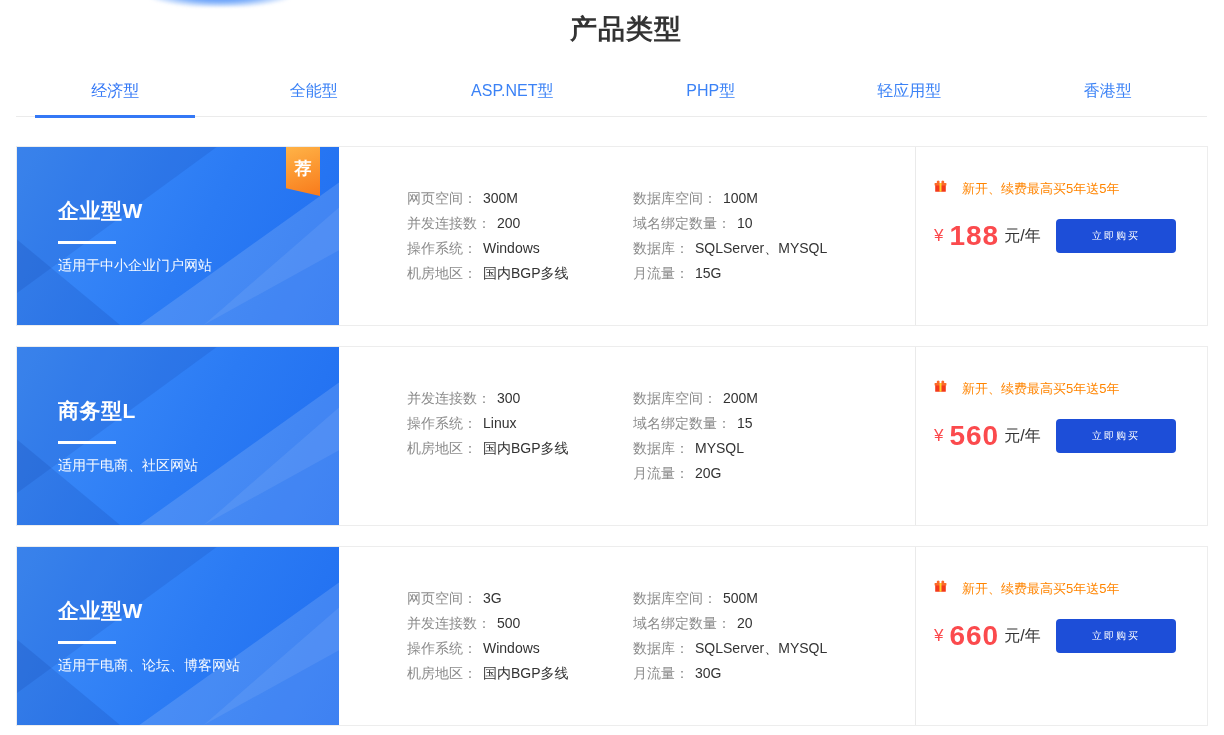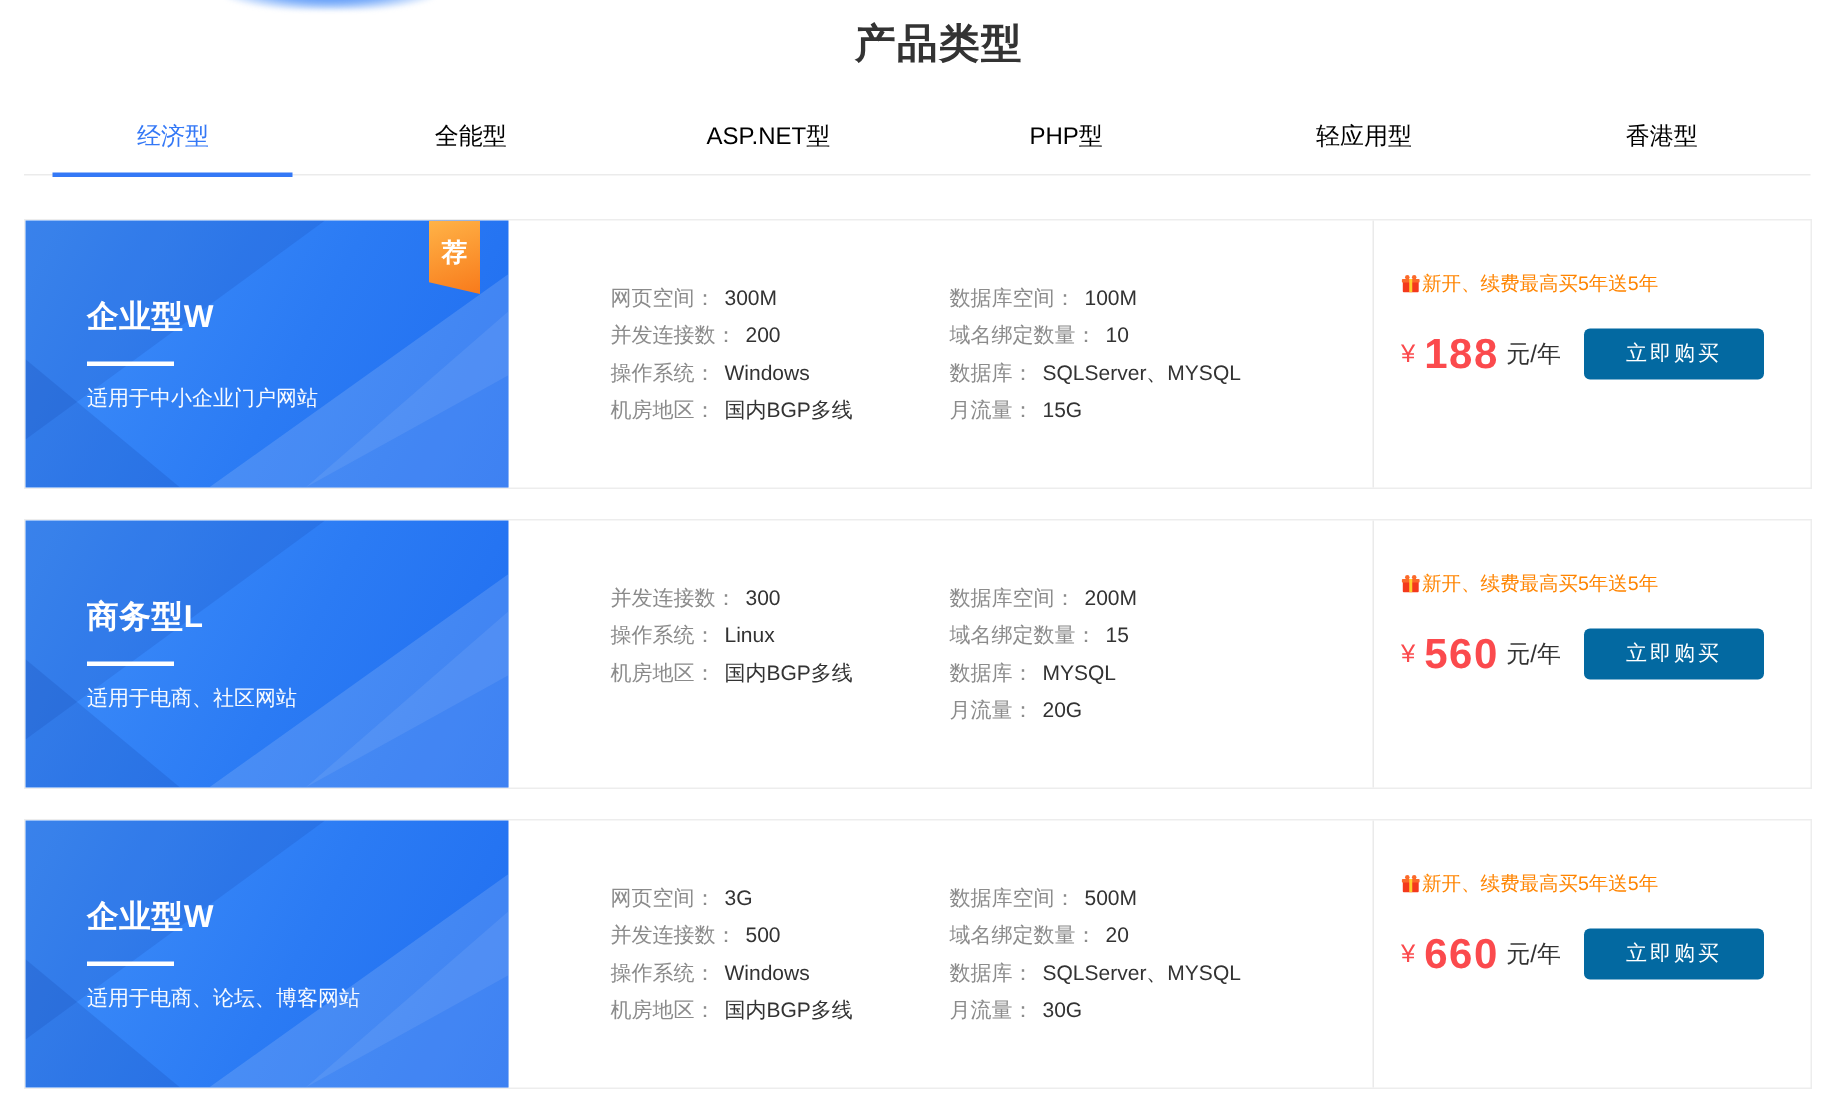--- a/index.html
+++ b/index.html
@@ -36,21 +36,21 @@
   .tabs {
     display:flex;
     margin:19px 17px 0 16px;
     height:51px;
     border-bottom:1px solid #ebebeb;
   }
   .tab {
     flex:1;
     display:flex; align-items:center; justify-content:center;
     font-size:16px;
-    color:#000000;
+    color:#3b82f6;
     cursor:pointer;
     position:relative;
   }
   .tab.active { color:#3478f6; }
   .tab.active::after {
     content:"";
     position:absolute;
     bottom:-2px; left:50%;
     transform:translateX(-50%);
     width:160px; height:3px;
@@ -105,35 +105,35 @@
   .spec-value { color:#333; margin-left:6px; }
   .spec-value.strong { font-weight:normal; }
 
   
   .price-col {
     width:292px; flex:none;
     border-left:1px solid #eaeaea;
     padding:33px 0 0 18px;
   }
   .promo {
-    display:flex; align-items:center; gap:1px;
+    display:flex; align-items:flex-start; gap:15px;
     font-size:13px; color:#ff8400;
     white-space:nowrap;
   }
   .gift { display:inline-flex; flex:none; }
   .price-row { margin-top:21px; display:flex; align-items:center; }
   .yuan { color:#fb4a4d; font-size:17px; }
   .amount { color:#fb4a4d; font-size:28px; font-weight:bold; margin:0 5px 0 6px; letter-spacing:1px; }
   .unit { color:#333; font-size:16px; }
   .buy-btn {
     margin-left:auto; margin-right:31px;
     width:120px; height:34px;
     border:none; border-radius:4px;
-    background:#0369a1; color:#fff;
-    font-size:14px; letter-spacing:2px;
+    background:#1d4ed8; color:#fff;
+    font-size:10px; letter-spacing:2px;
     font-family:inherit;
     cursor:pointer;
   }
 </style>
 </head>
 <body>
 
 <div class="top-glow"></div>
 
 <h1 class="page-title">产品类型</h1>

